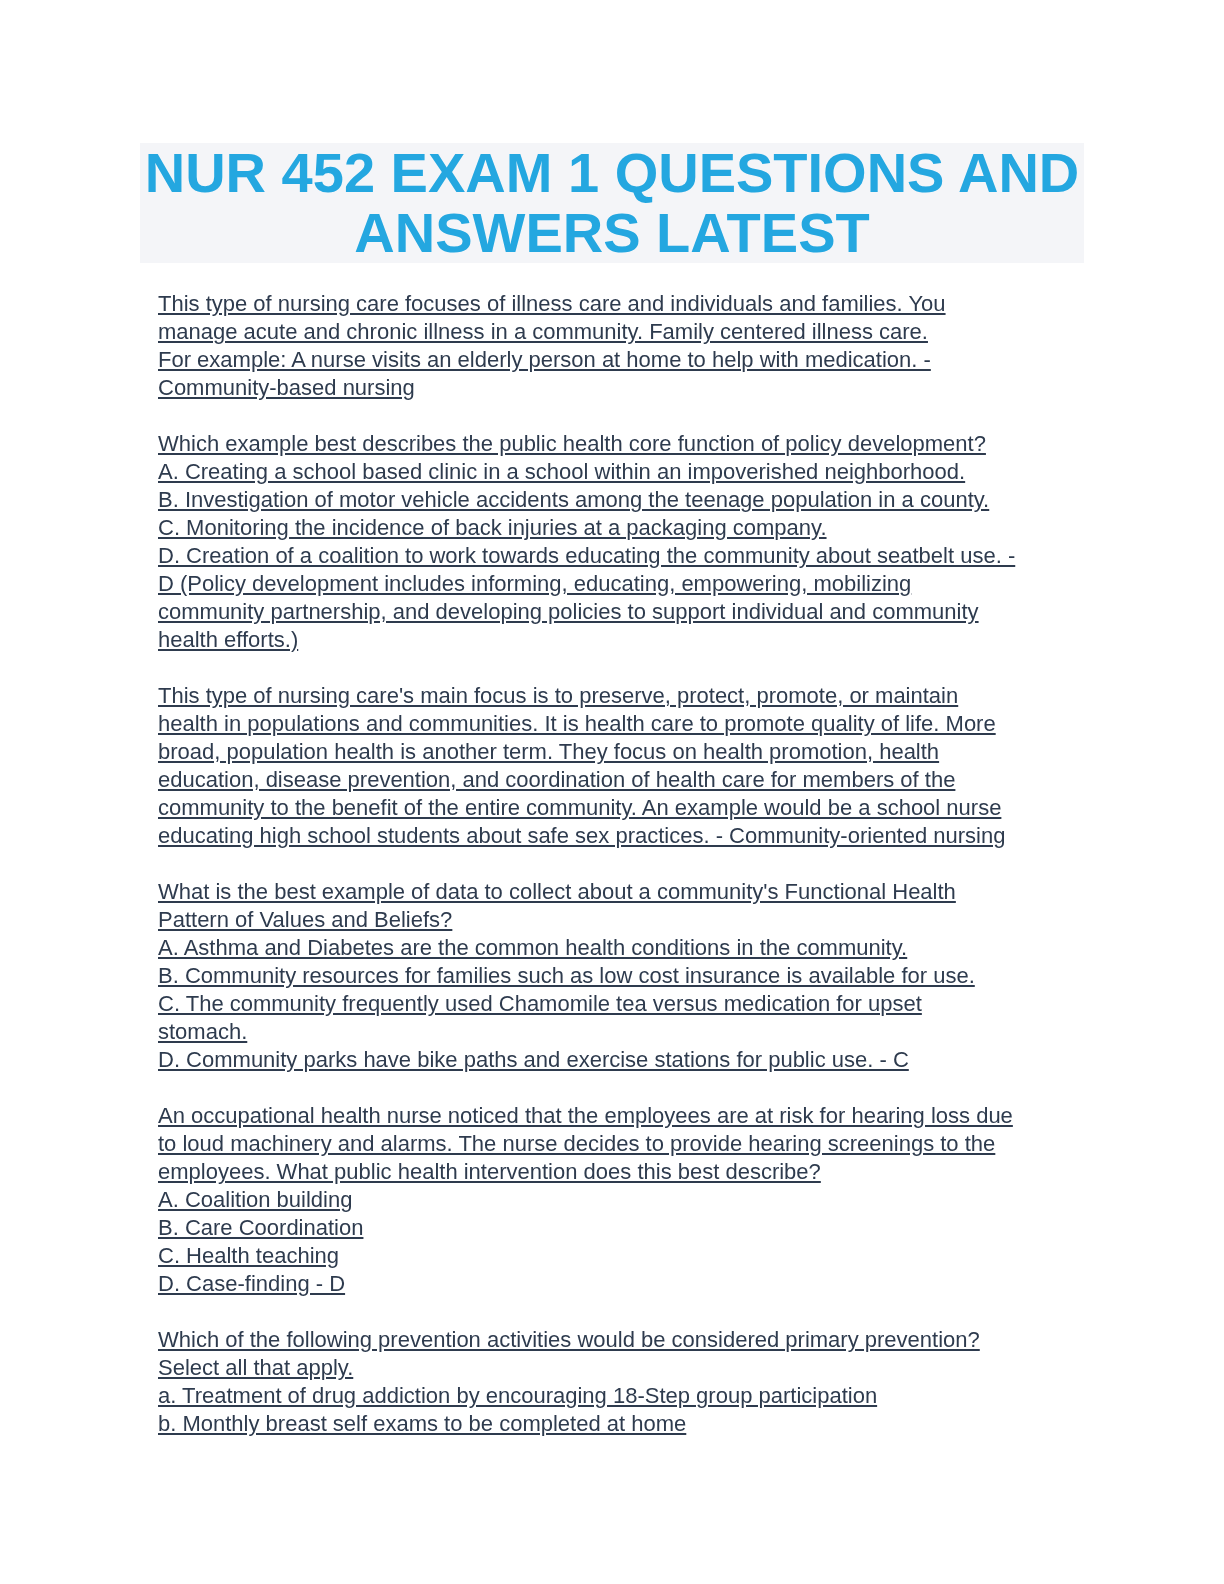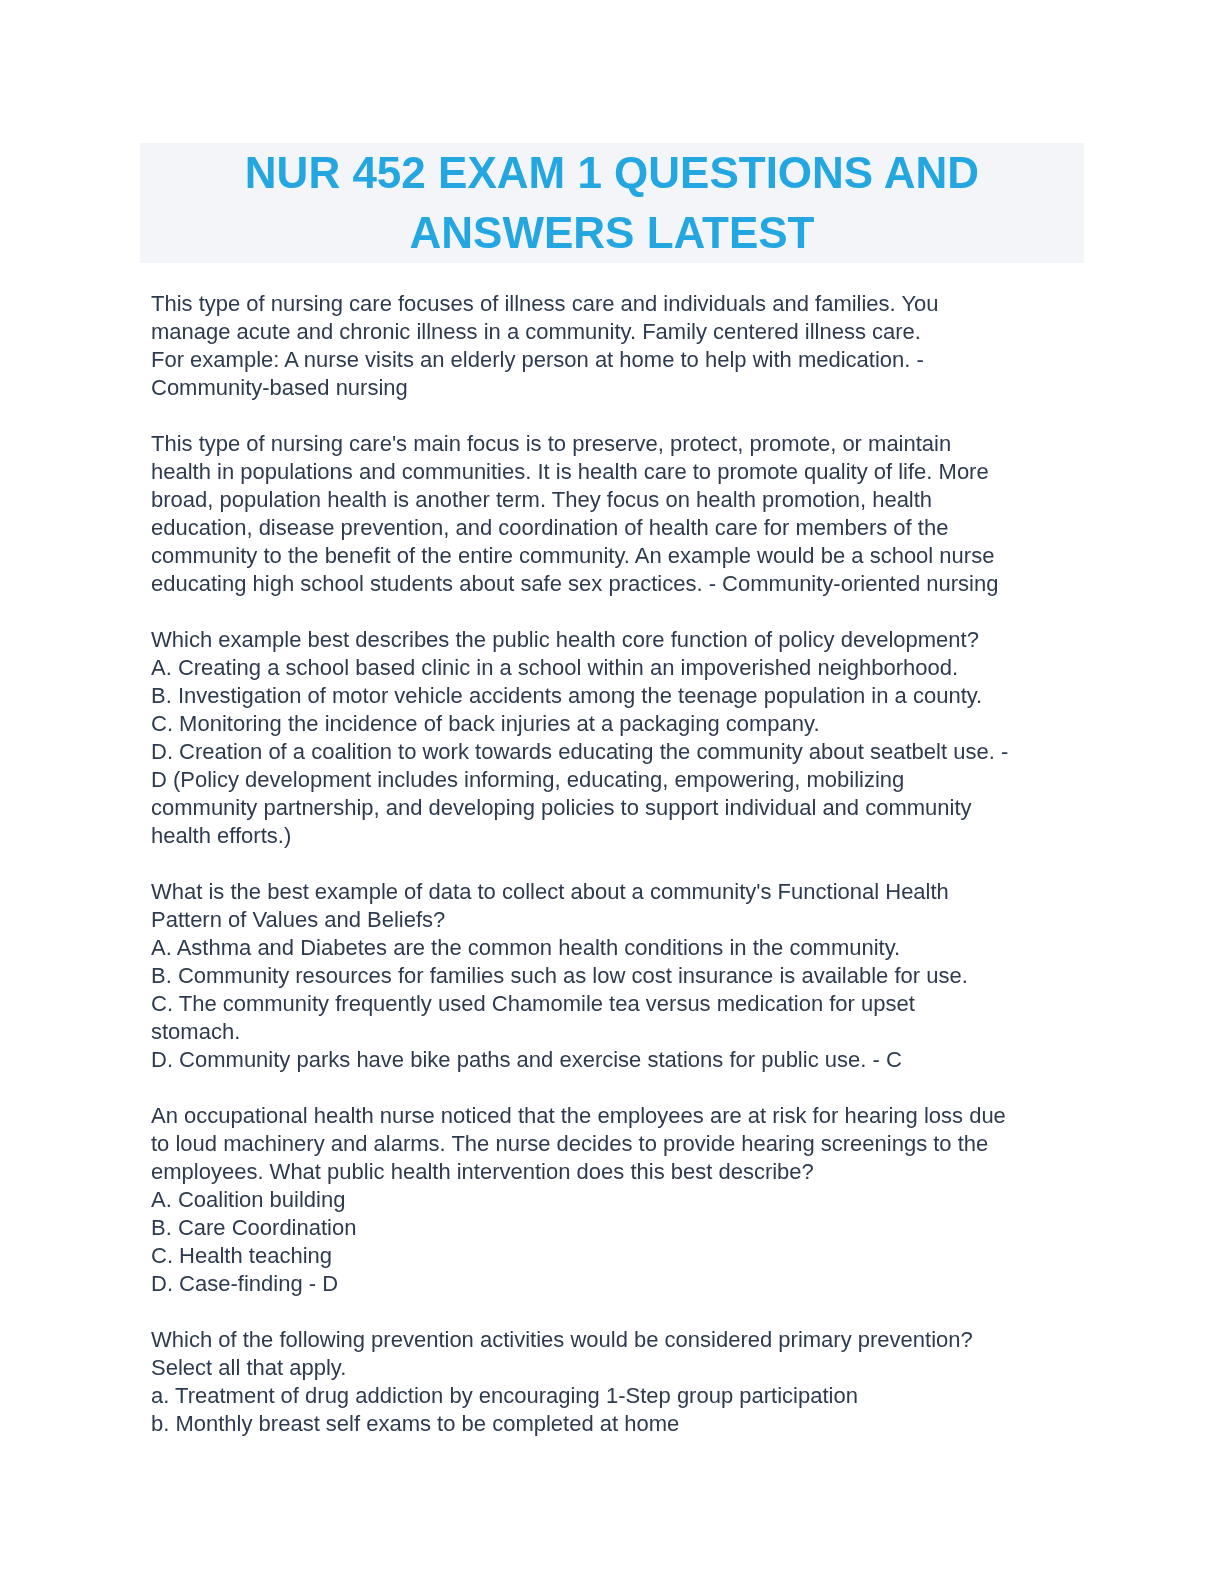--- a/index.html
+++ b/index.html
@@ -18,77 +18,78 @@
     width: 1224px;
     height: 1584px;
     background: #ffffff;
     box-sizing: border-box;
   }
   .doc-title {
     margin: 143px 140px 0 140px;
     width: 944px;
     background: #f4f5f8;
     color: #24a7e0;
-    font-size: 44px;
+    font-size: 56px;
     line-height: 60px;
     font-weight: bold;
     text-align: center;
     white-space: pre-line;
     letter-spacing: 0;
   }
   .doc-body {
     margin: 27px 0 0 143px;
     width: 960px;
     font-size: 22px;
     line-height: 28px;
     color: #2e3b4e;
   }
   .para {
-    margin: 0 0 28px 8px;
+    margin: 0 0 28px 15px;
     white-space: pre-line;
+    text-decoration: underline;
   }
 </style>
 </head>
 <body>
 
 <main class="doc">
   <h1 class="doc-title">NUR 452 EXAM 1 QUESTIONS AND
 ANSWERS LATEST</h1>
 
   <section class="doc-body">
     <p class="para">This type of nursing care focuses of illness care and individuals and families. You
 manage acute and chronic illness in a community. Family centered illness care.
 For example: A nurse visits an elderly person at home to help with medication. -
 Community-based nursing</p>
-    <p class="para">This type of nursing care's main focus is to preserve, protect, promote, or maintain
-health in populations and communities. It is health care to promote quality of life. More
-broad, population health is another term. They focus on health promotion, health
-education, disease prevention, and coordination of health care for members of the
-community to the benefit of the entire community. An example would be a school nurse
-educating high school students about safe sex practices. - Community-oriented nursing</p>
     <p class="para">Which example best describes the public health core function of policy development?
 A. Creating a school based clinic in a school within an impoverished neighborhood.
 B. Investigation of motor vehicle accidents among the teenage population in a county.
 C. Monitoring the incidence of back injuries at a packaging company.
 D. Creation of a coalition to work towards educating the community about seatbelt use. -
 D (Policy development includes informing, educating, empowering, mobilizing
 community partnership, and developing policies to support individual and community
 health efforts.)</p>
+    <p class="para">This type of nursing care's main focus is to preserve, protect, promote, or maintain
+health in populations and communities. It is health care to promote quality of life. More
+broad, population health is another term. They focus on health promotion, health
+education, disease prevention, and coordination of health care for members of the
+community to the benefit of the entire community. An example would be a school nurse
+educating high school students about safe sex practices. - Community-oriented nursing</p>
     <p class="para">What is the best example of data to collect about a community's Functional Health
 Pattern of Values and Beliefs?
 A. Asthma and Diabetes are the common health conditions in the community.
 B. Community resources for families such as low cost insurance is available for use.
 C. The community frequently used Chamomile tea versus medication for upset
 stomach.
 D. Community parks have bike paths and exercise stations for public use. - C</p>
     <p class="para">An occupational health nurse noticed that the employees are at risk for hearing loss due
 to loud machinery and alarms. The nurse decides to provide hearing screenings to the
 employees. What public health intervention does this best describe?
 A. Coalition building
 B. Care Coordination
 C. Health teaching
 D. Case-finding - D</p>
     <p class="para">Which of the following prevention activities would be considered primary prevention?
 Select all that apply.
-a. Treatment of drug addiction by encouraging 1-Step group participation
+a. Treatment of drug addiction by encouraging 18-Step group participation
 b. Monthly breast self exams to be completed at home</p>
   </section>
 </main>
 
 </body></html>

